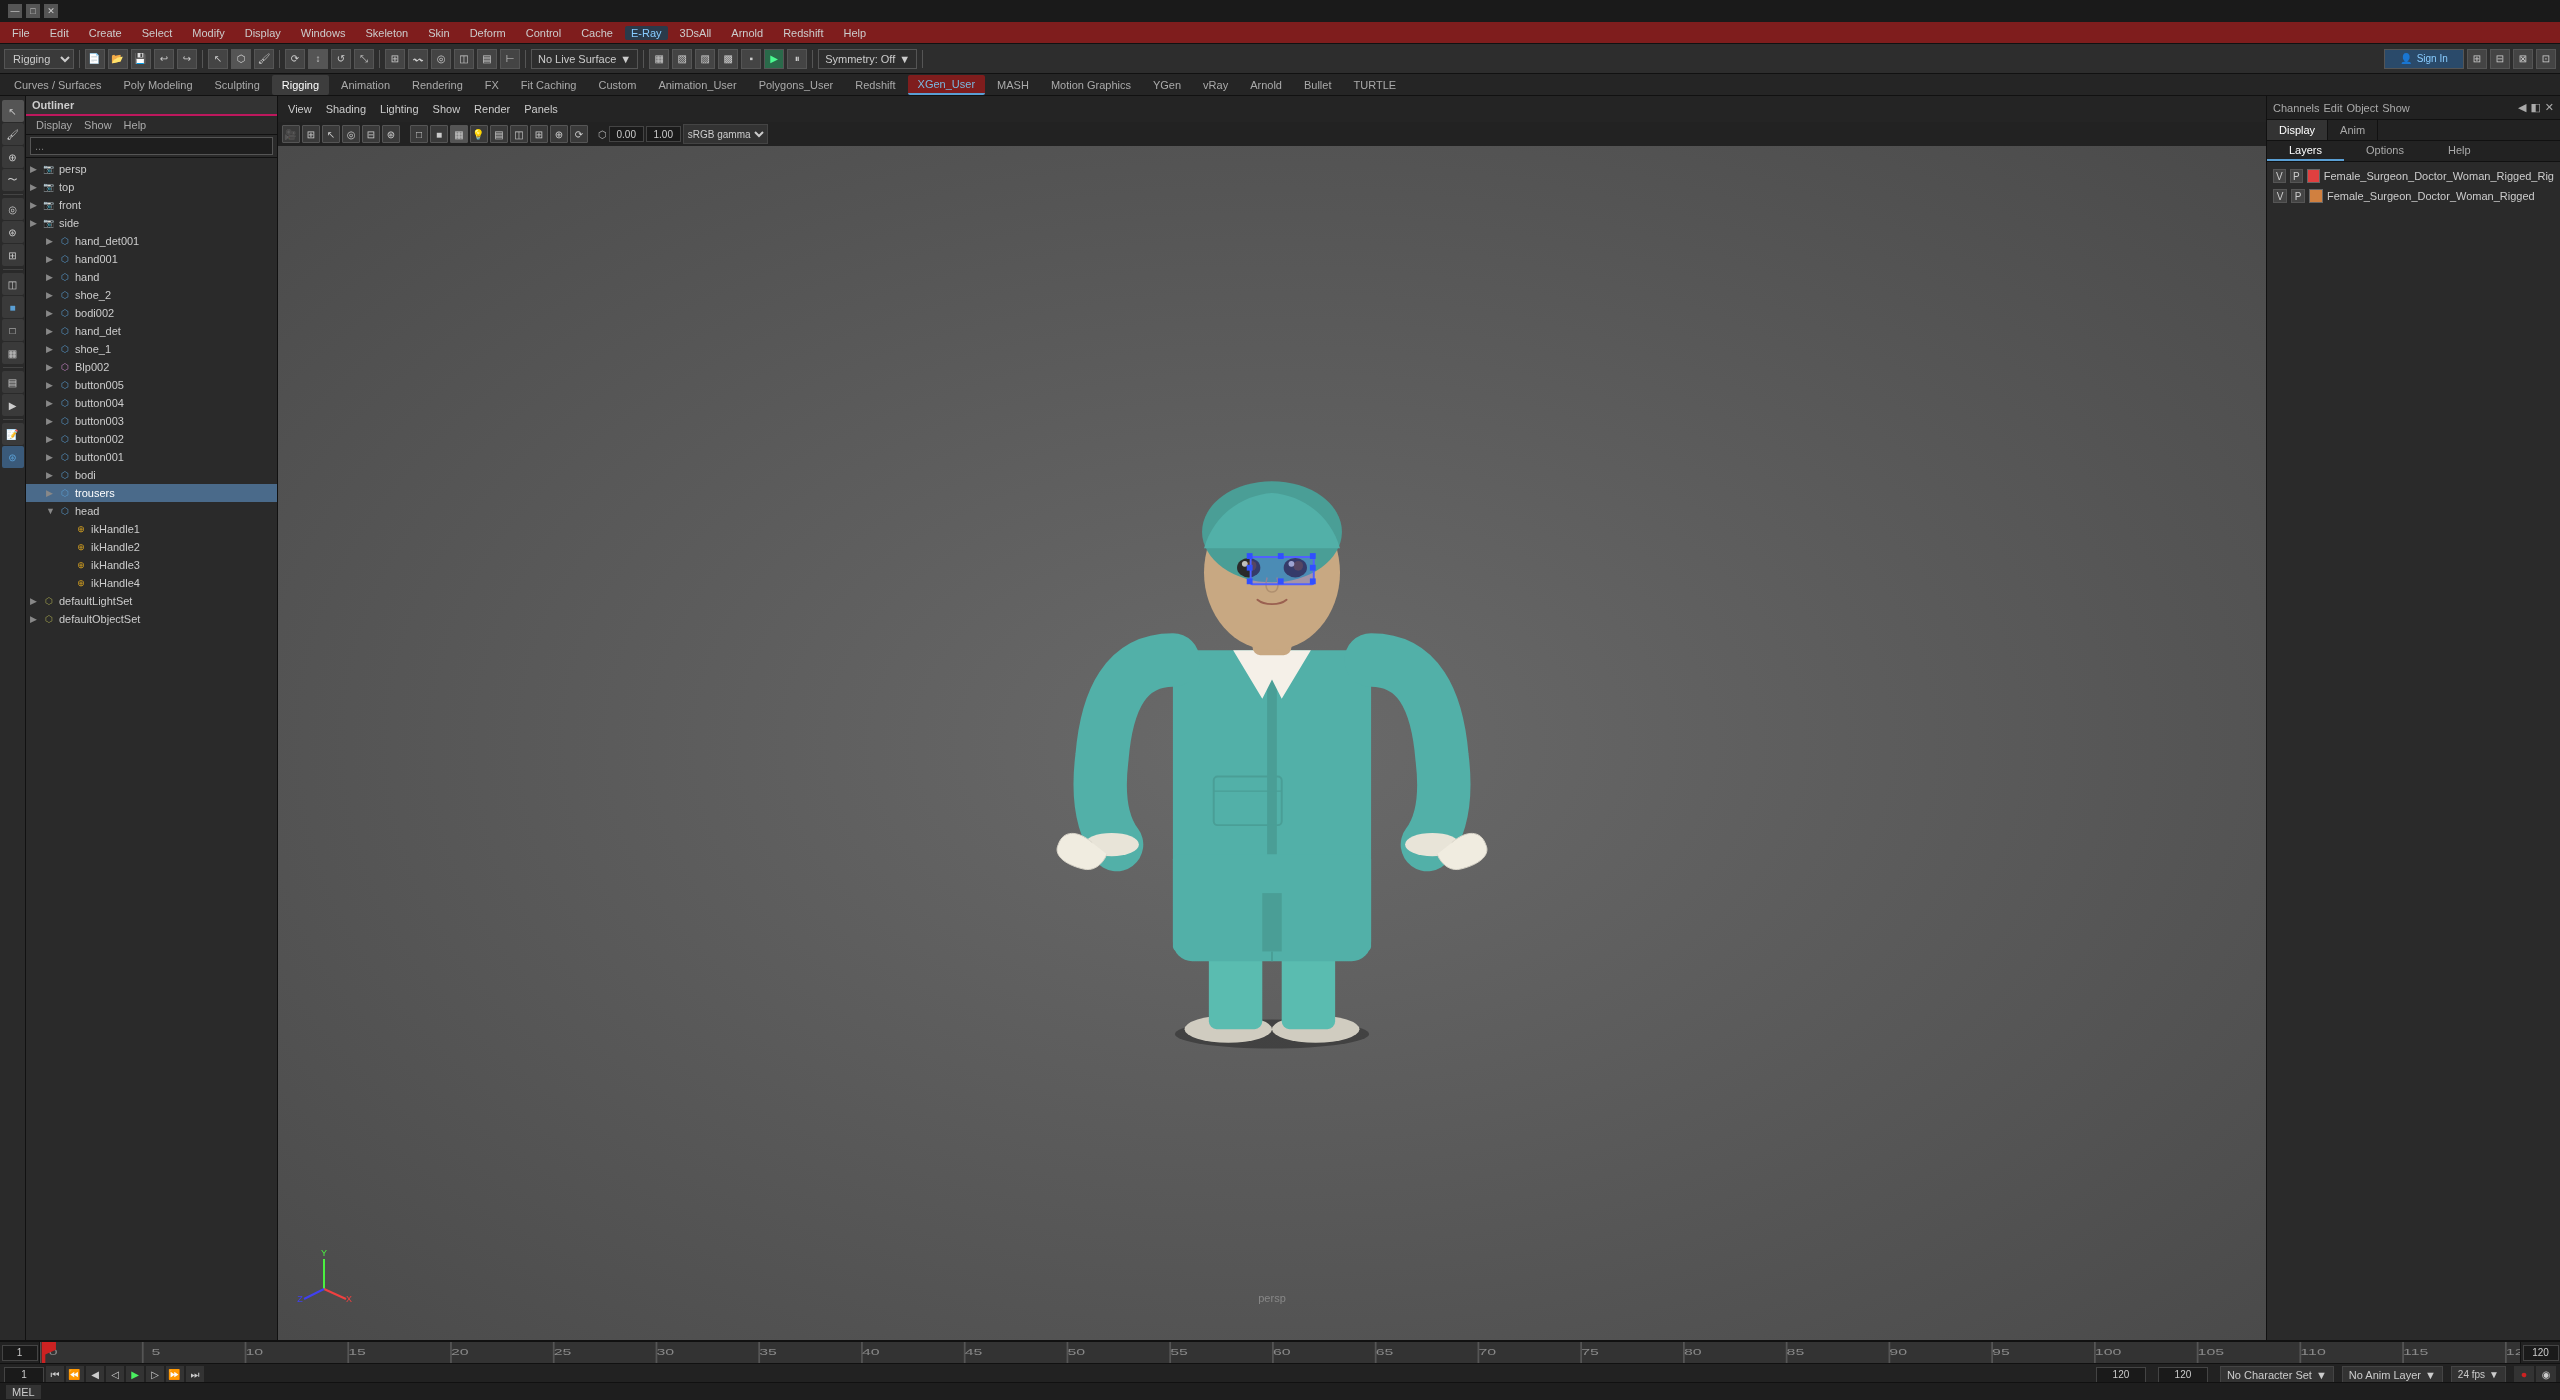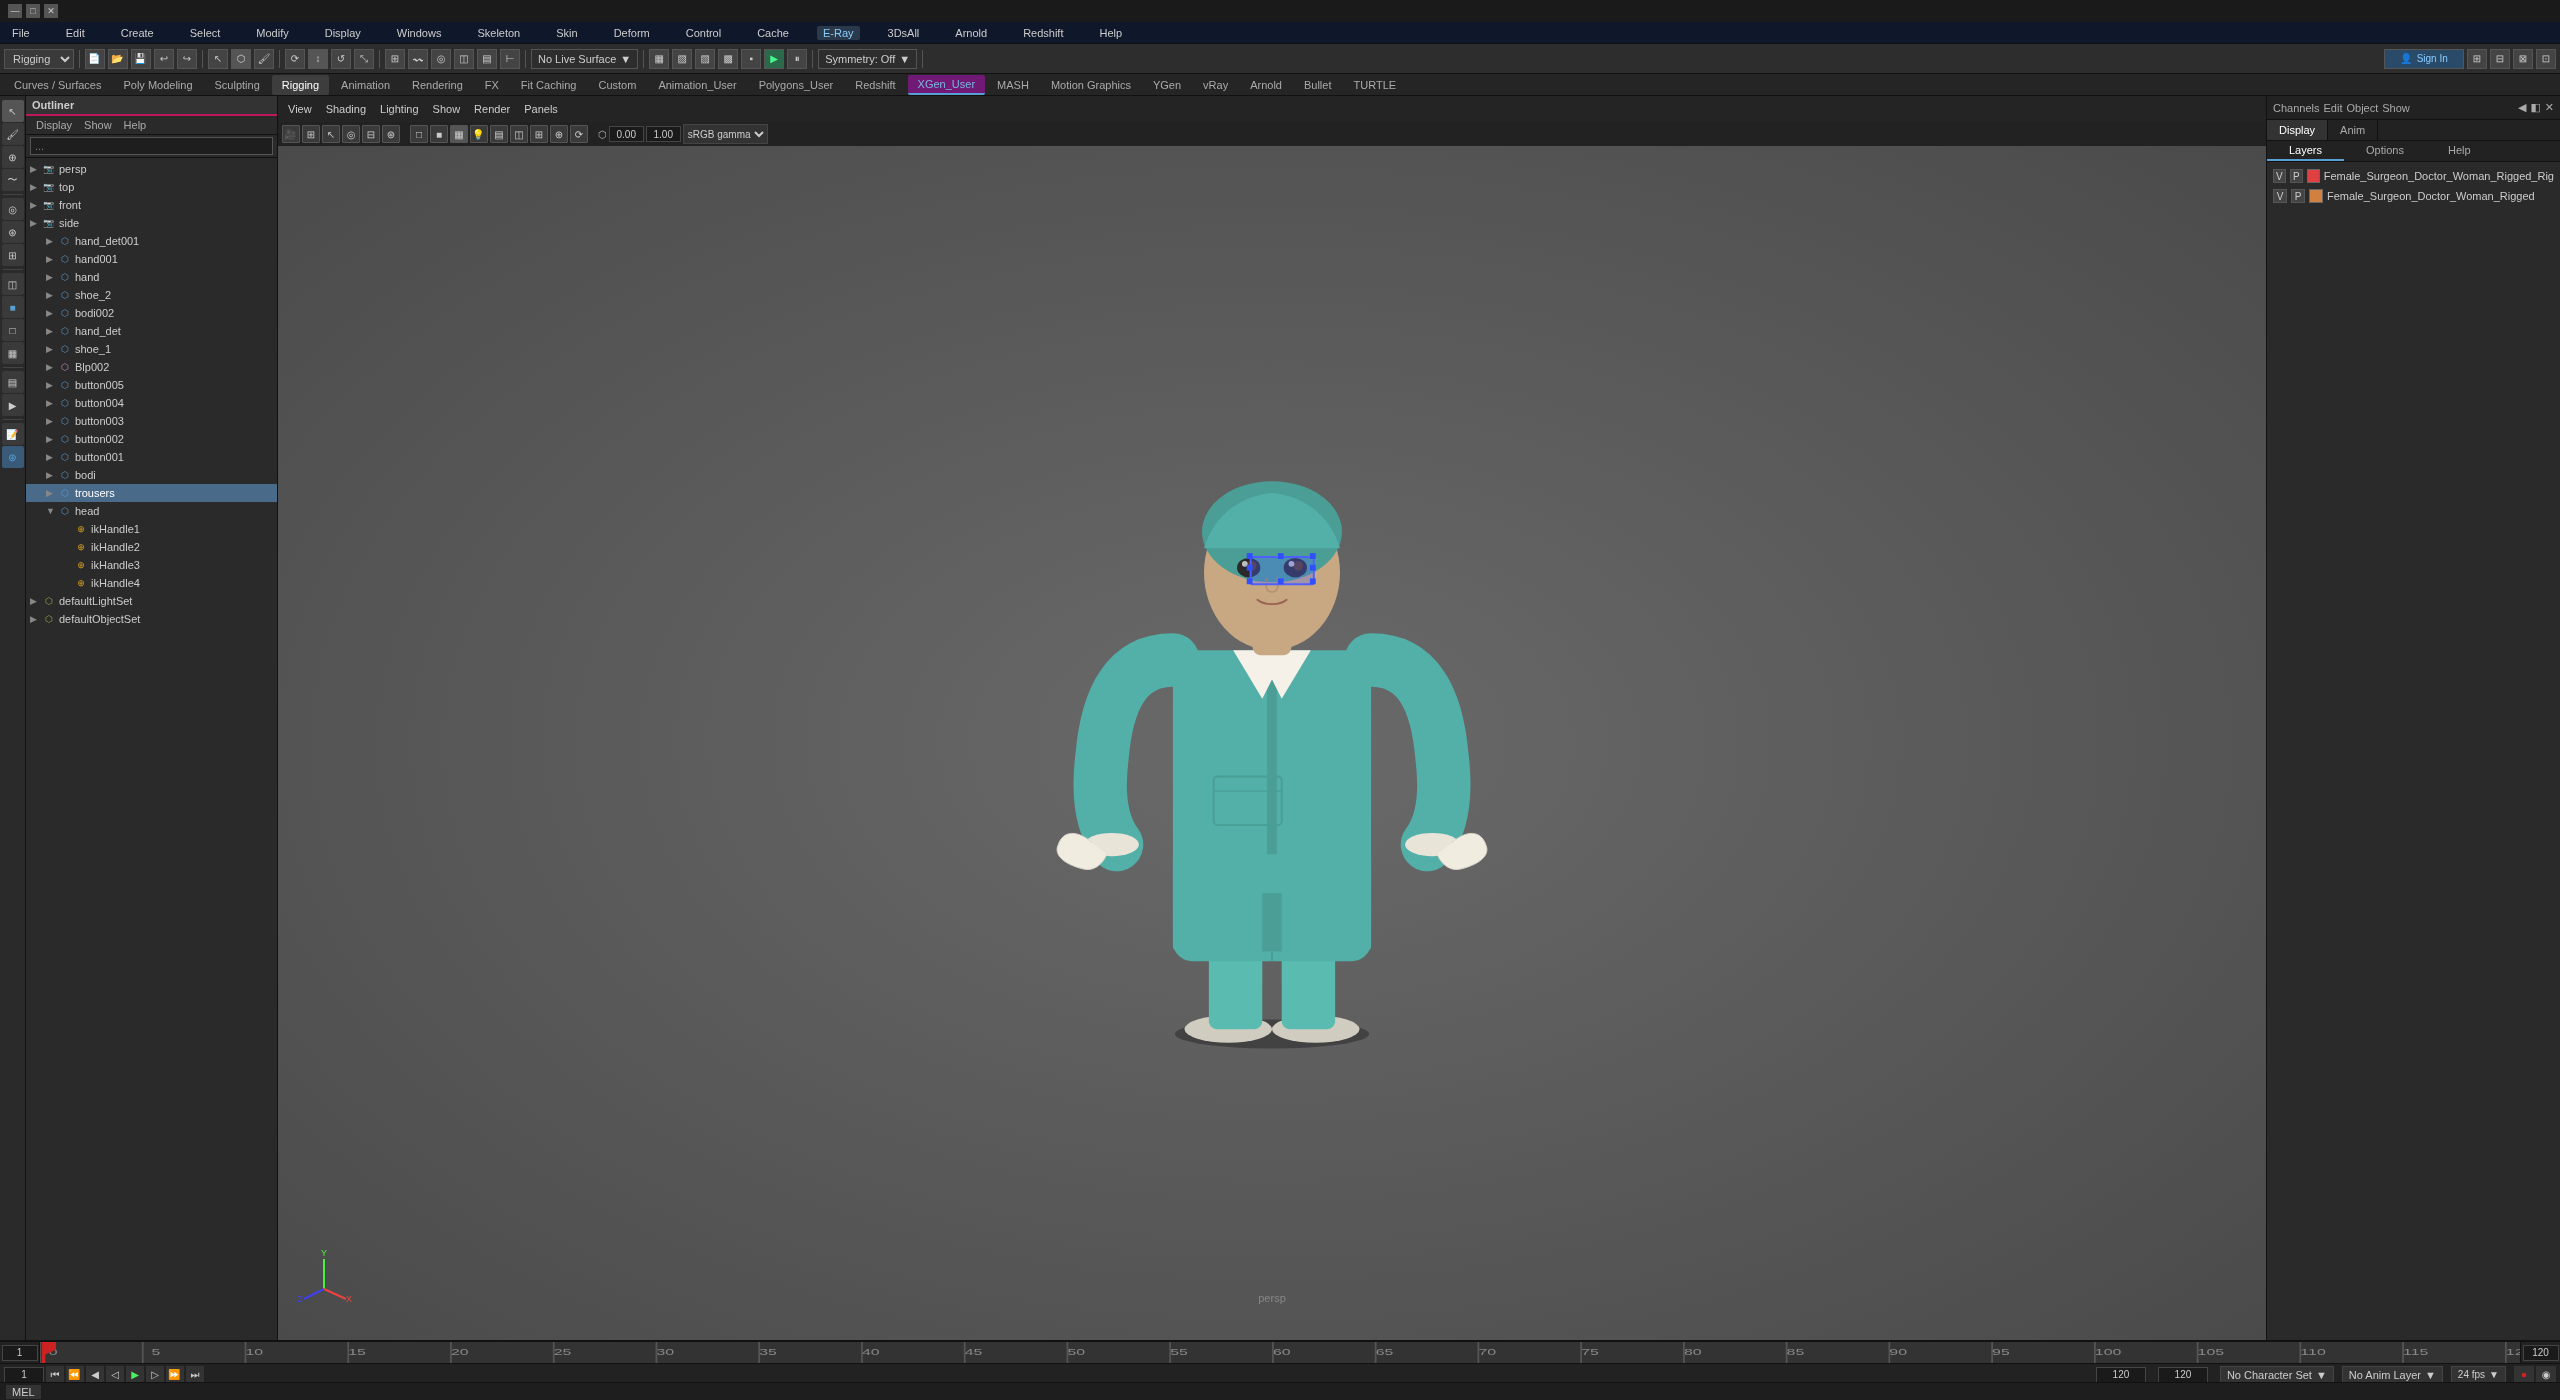--- a/index.html
+++ b/index.html
@@ -42,25 +42,25 @@
       align-items: center;
       justify-content: center;
       font-size: 9px;
       cursor: pointer;
     }
 
     
     #menu-bar {
       width: 100%;
       height: 22px;
-      background: #0f172a;
+      background: #7f1d1d;
       display: flex;
       align-items: center;
       padding: 0 4px;
-      gap: 20px;
+      gap: 4px;
       border-bottom: 1px solid #111;
     }
     .menu-item {
       padding: 2px 8px;
       cursor: pointer;
       color: #cccccc;
       font-size: 11px;
       border-radius: 2px;
     }
 
@@ -605,21 +605,21 @@
   <span class="module-tab">Sculpting</span>
   <span class="module-tab active">Rigging</span>
   <span class="module-tab">Animation</span>
   <span class="module-tab">Rendering</span>
   <span class="module-tab">FX</span>
   <span class="module-tab">Fit Caching</span>
   <span class="module-tab">Custom</span>
   <span class="module-tab">Animation_User</span>
   <span class="module-tab">Polygons_User</span>
   <span class="module-tab">Redshift</span>
-  <span class="module-tab" style="background:#701a75; color:#7ab8e0; border-bottom: 2px solid #5a9fd4;">XGen_User</span>
+  <span class="module-tab" style="background:#7f1d1d; color:#7ab8e0; border-bottom: 2px solid #5a9fd4;">XGen_User</span>
   <span class="module-tab">MASH</span>
   <span class="module-tab">Motion Graphics</span>
   <span class="module-tab">YGen</span>
   <span class="module-tab">vRay</span>
   <span class="module-tab">Arnold</span>
   <span class="module-tab">Bullet</span>
   <span class="module-tab">TURTLE</span>
 </div>
 
 <div id="main-layout" style="display:flex; width:100%; height: calc(1400px - 22px - 22px - 30px - 22px - 22px - 18px - 20px); position:relative;">

